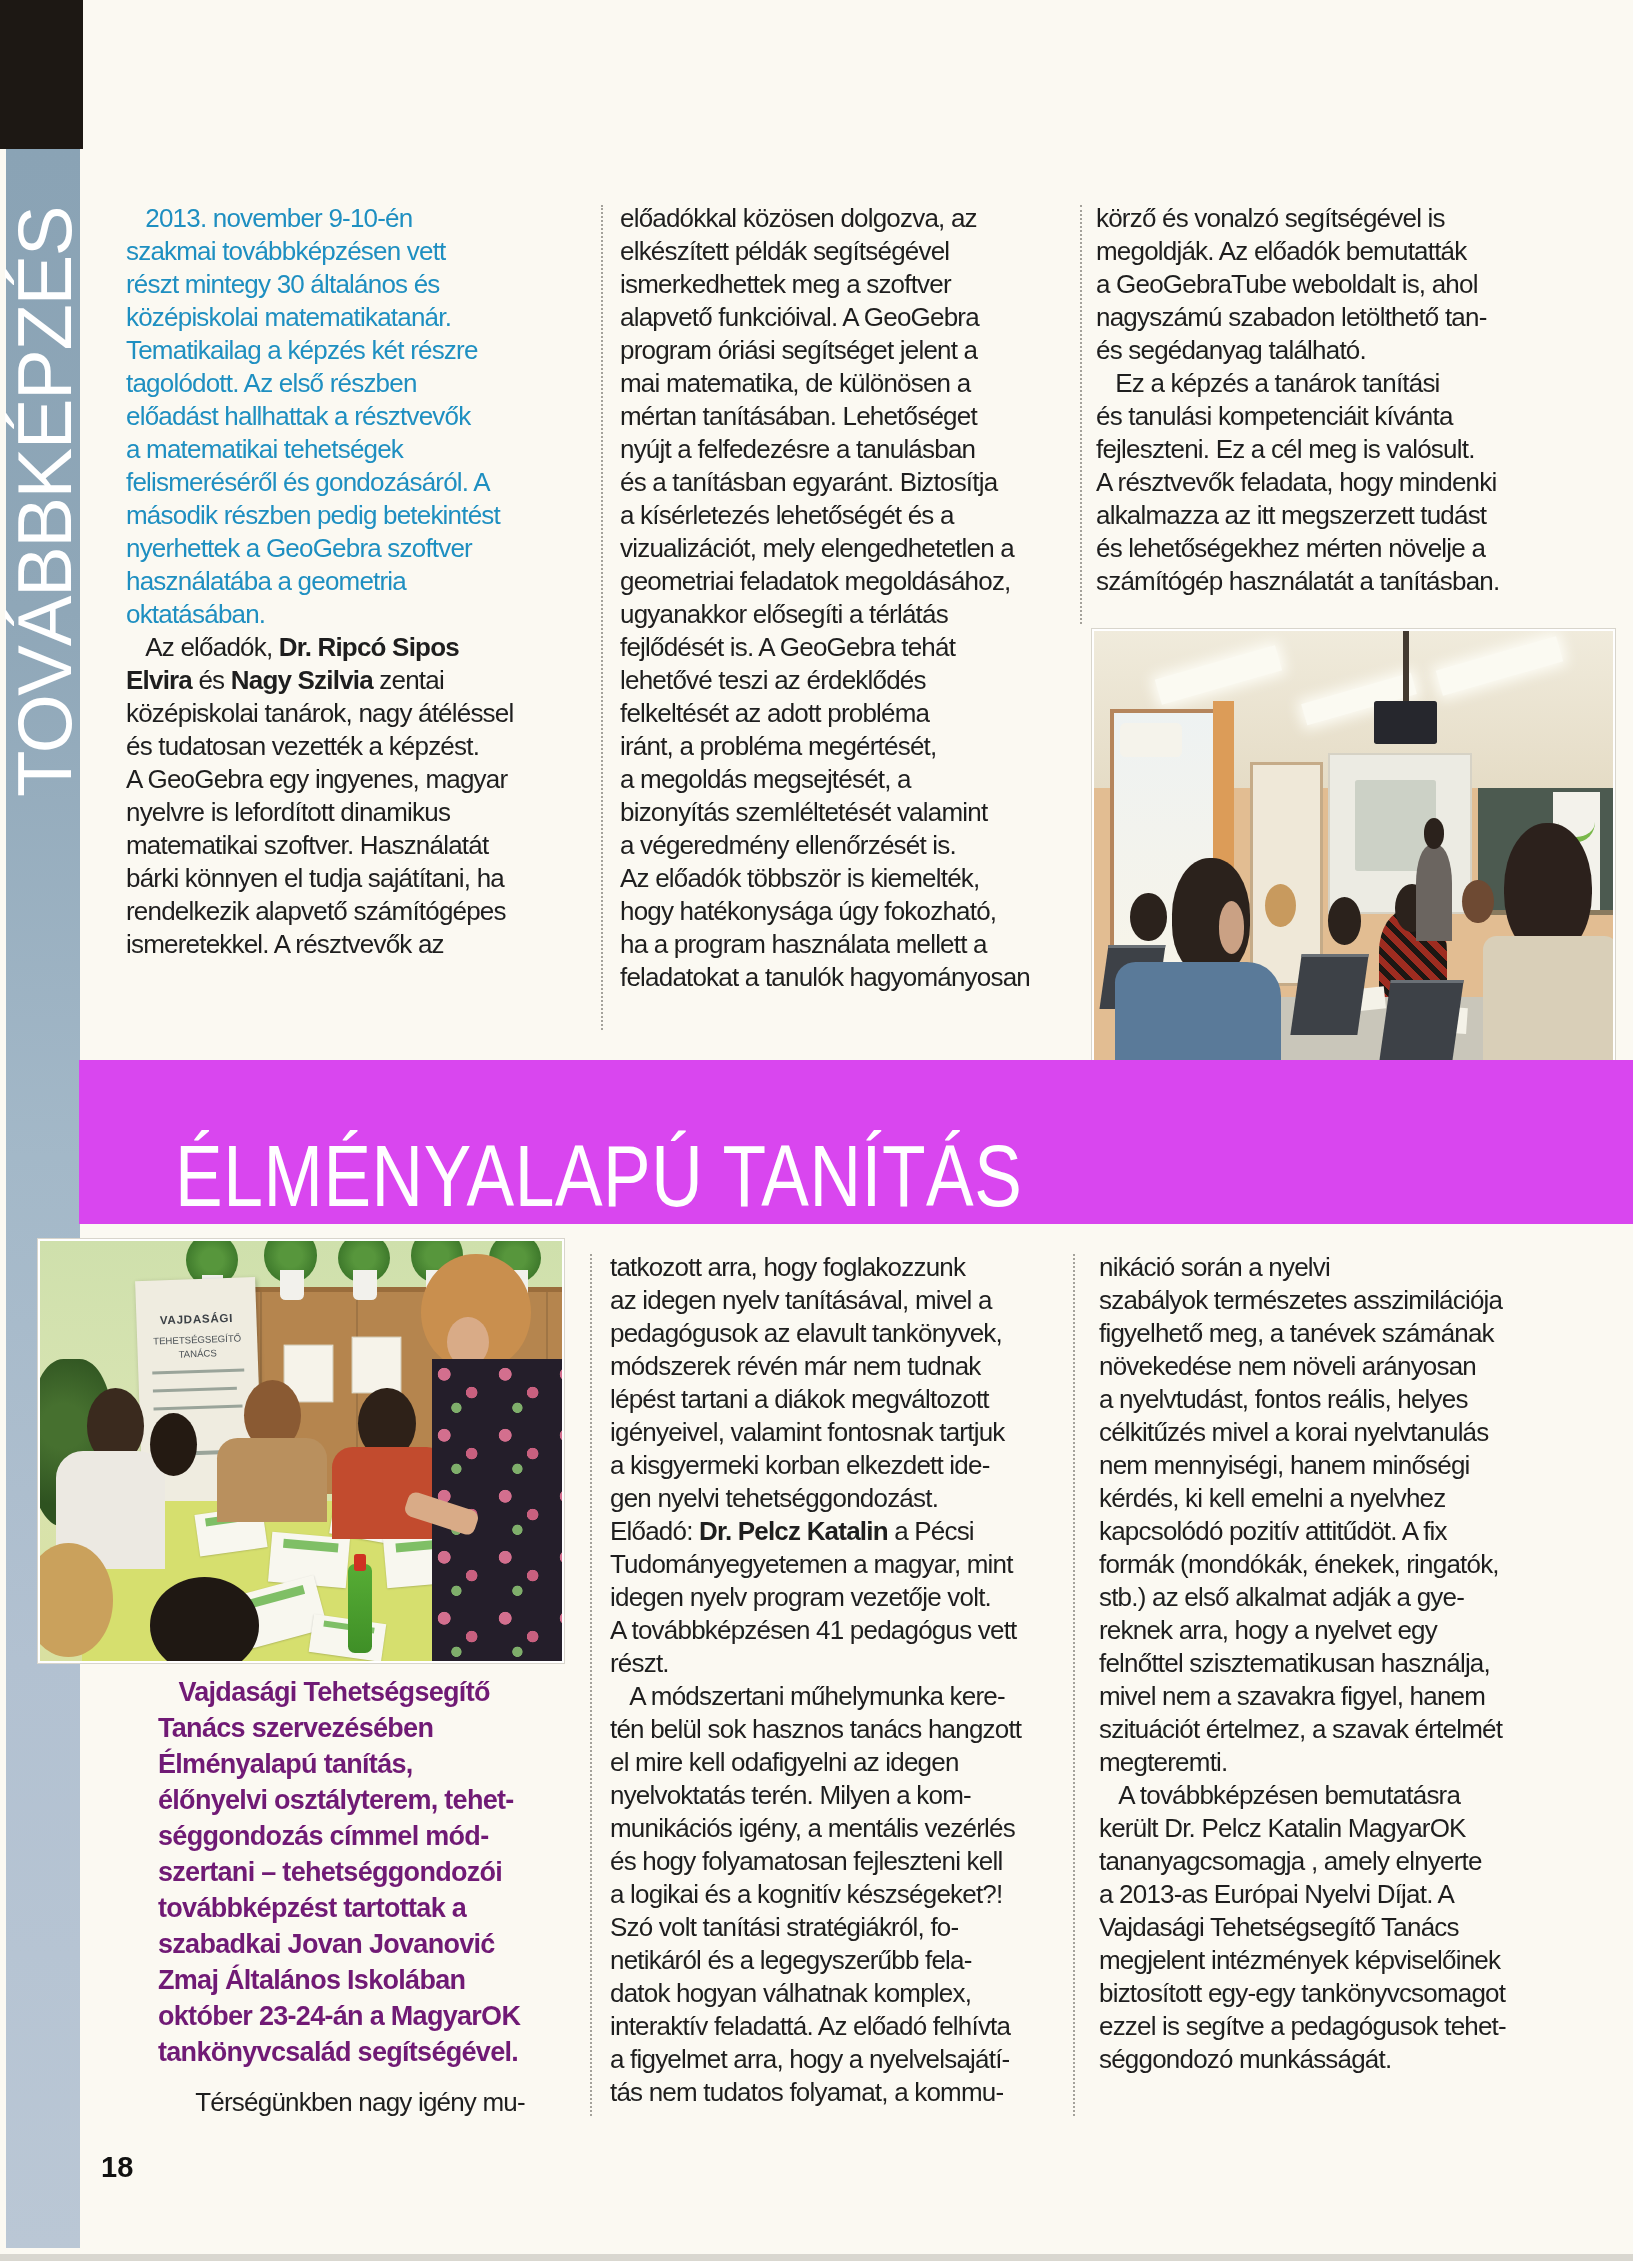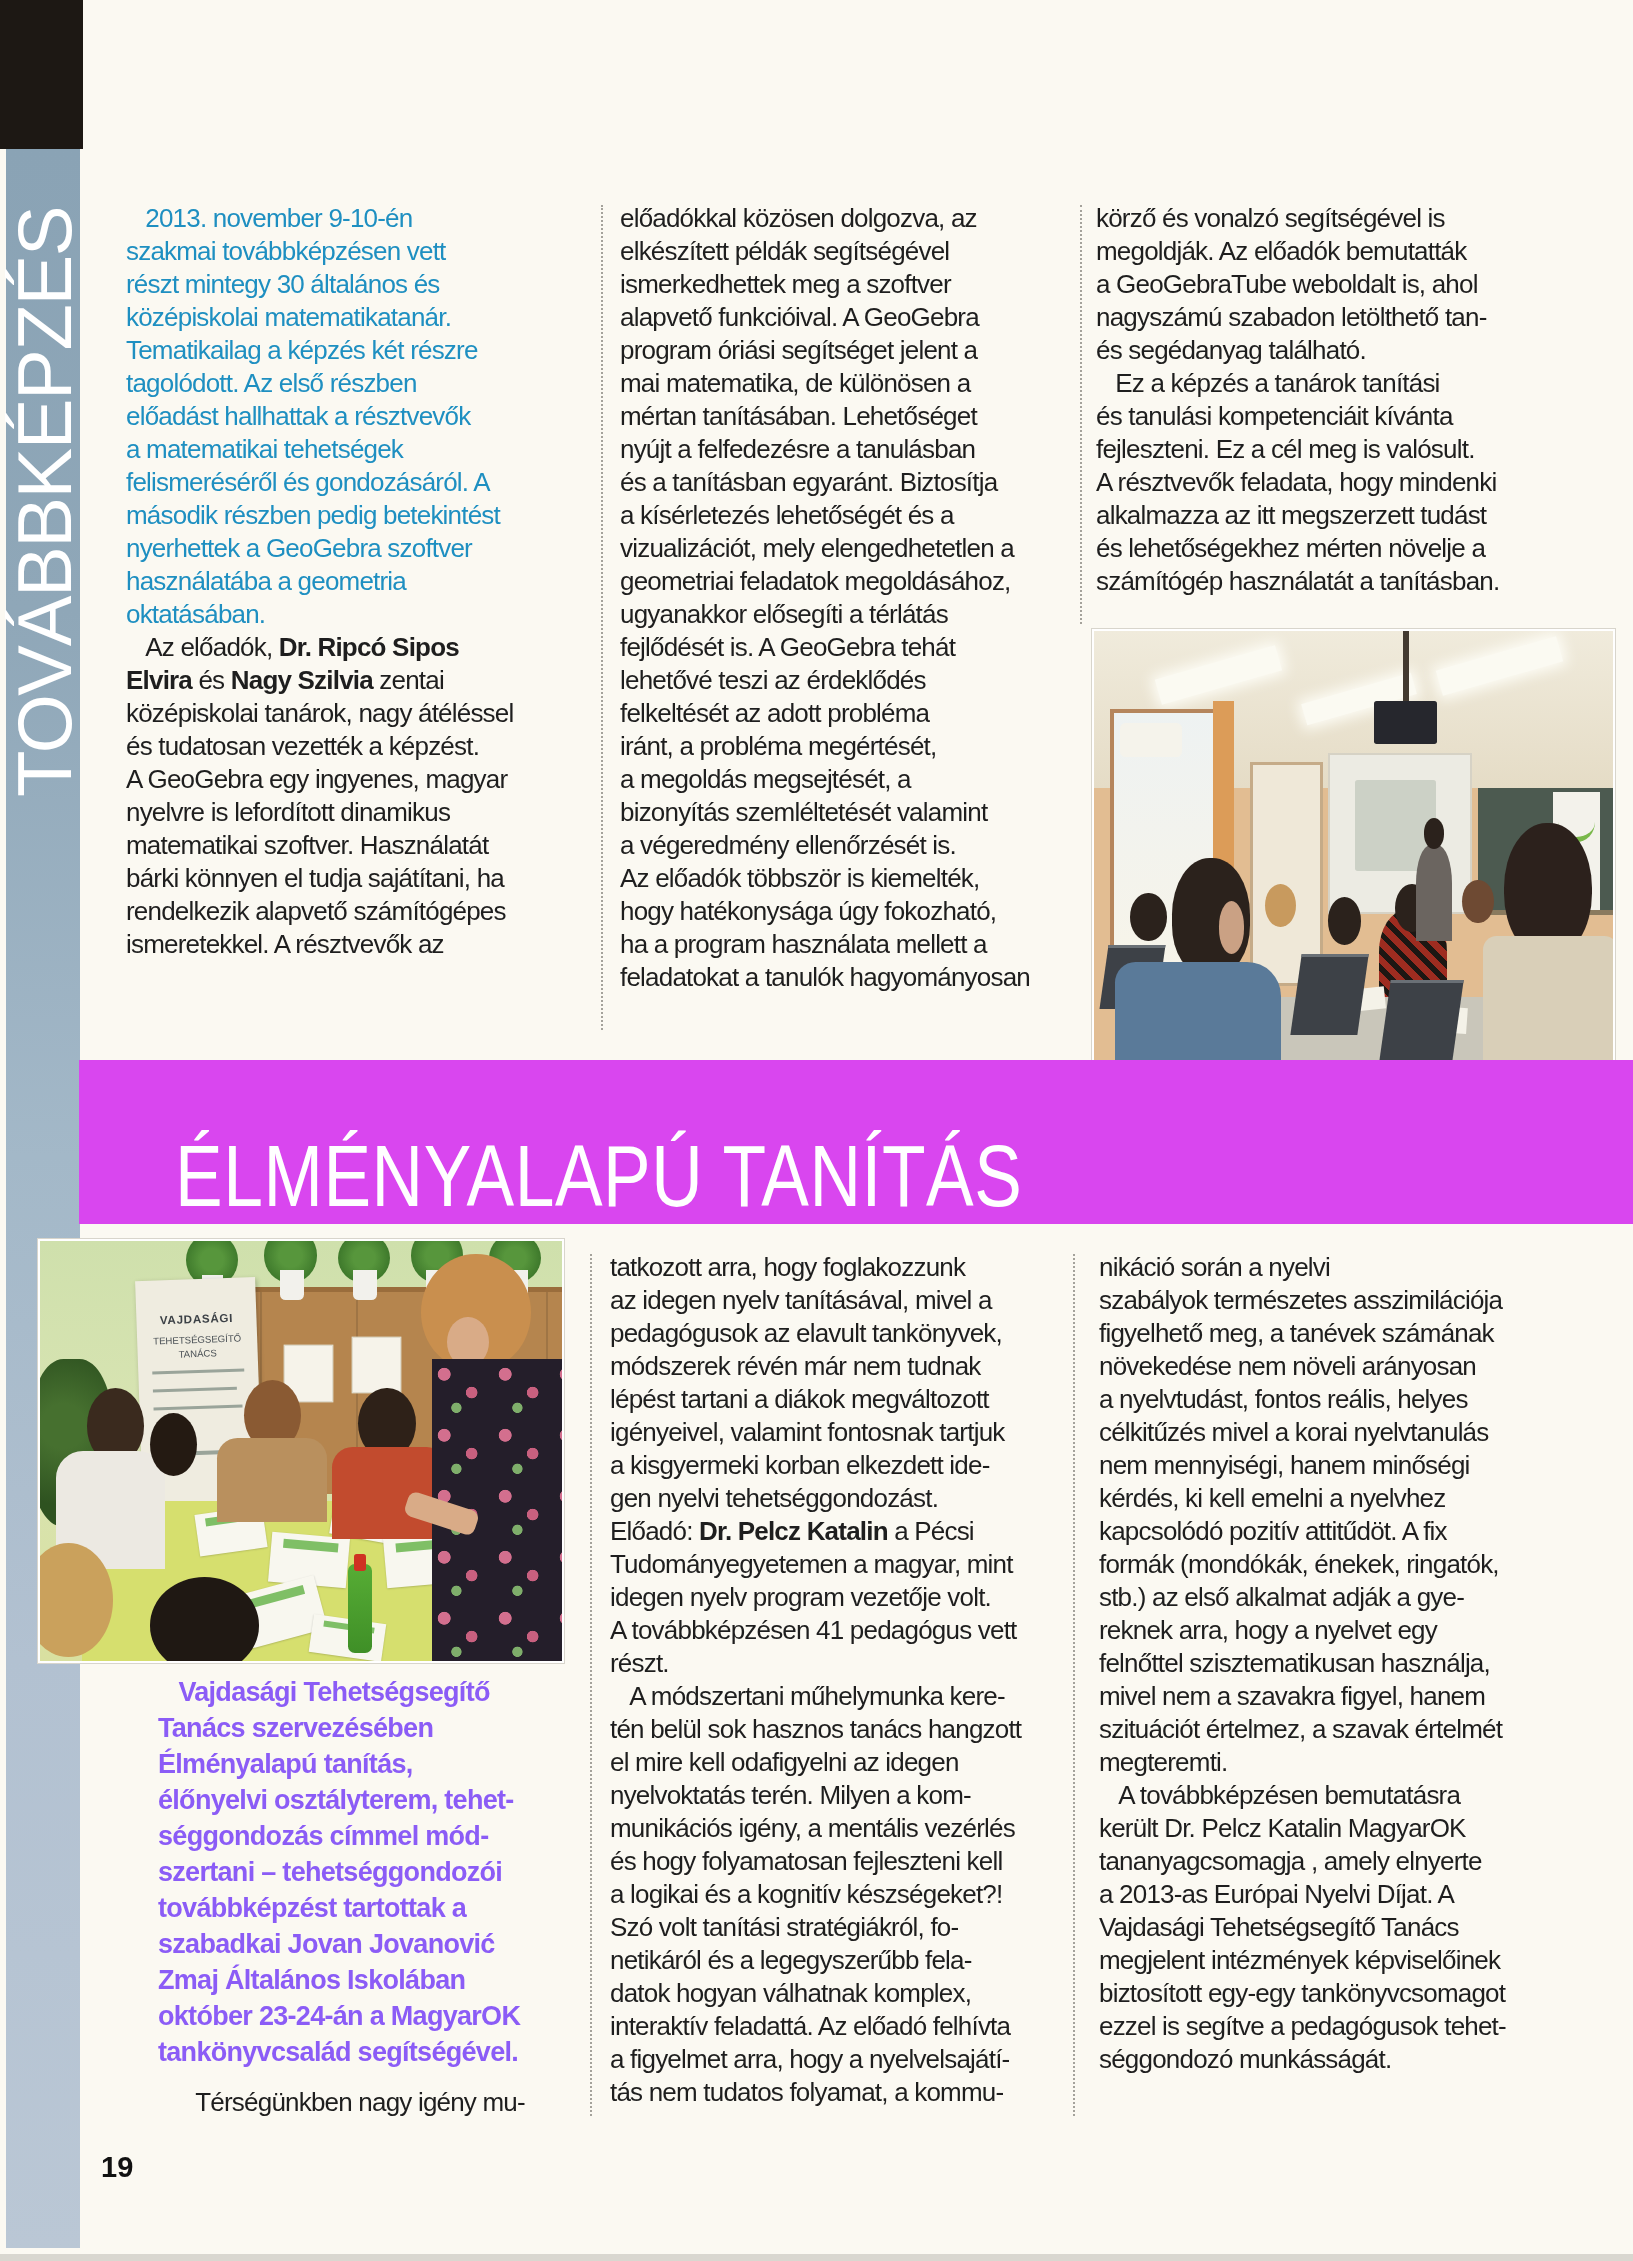--- a/index.html
+++ b/index.html
@@ -16,21 +16,21 @@
   .band1{position:absolute;left:83px;top:0;width:1551px;height:158px;background:#85d48b;}
   .band1 .band-title{position:absolute;left:42px;bottom:2.7px;color:#fff;font-size:74px;line-height:74px;
           white-space:nowrap;transform:scaleX(0.75);transform-origin:left bottom;letter-spacing:0.7px;}
   .band2{position:absolute;left:79px;top:1060px;width:1555px;height:164px;background:#d946ef;}
   .band2 .band-title{position:absolute;left:96px;bottom:5.5px;color:#fff;font-size:87px;line-height:87px;
           white-space:nowrap;transform:scaleX(0.82);transform-origin:left bottom;letter-spacing:0.7px;}
   
   .coltext{position:absolute;font-size:26px;line-height:33px;letter-spacing:-0.8px;white-space:nowrap;color:#1e1e1e;}
   .coltext .b{font-weight:700;}
   .coltext .teal{color:#1e8fc1;}
-  .highlight{position:absolute;font-size:27px;line-height:36px;font-weight:700;color:#8b5cf6;
+  .highlight{position:absolute;font-size:27px;line-height:36px;font-weight:700;color:#701a75;
              letter-spacing:-0.7px;white-space:nowrap;}
   .tailline{position:absolute;font-size:26px;line-height:33px;letter-spacing:-0.8px;white-space:nowrap;color:#1e1e1e;}
   .divider{position:absolute;width:0;border-left:2px dotted #8f8d86;opacity:.8;}
   .pagenum{position:absolute;left:101px;top:2151px;font-size:29px;font-weight:700;color:#111;}
   .scan-edge{position:absolute;left:0;bottom:0;width:100%;height:6.8px;background:#d9d7d0;}
   
   .photo{position:absolute;overflow:hidden;border:2px solid #fff;outline:0.7px solid #d8d5cc;}
   .photo div{position:absolute;}
   .p1{background:#e2bd92;}
   .p1 .ceiling{left:0;top:0;width:100%;height:36%;background:linear-gradient(#f0ebdc,#e5dcc6);}
@@ -190,16 +190,16 @@
     <div class="head" style="left:21%;top:80%;width:21%;height:23%;background:#1f1813;"></div>
   </div>
 
   <div class="highlight" style="left:158px;top:1674px;width:437px;"><span>&nbsp;&nbsp;&nbsp;Vajdasági Tehetségsegítő</span><br><span>Tanács szervezésében</span><br><span>Élményalapú tanítás,</span><br><span>élőnyelvi osztályterem, tehet-</span><br><span>séggondozás címmel mód-</span><br><span>szertani – tehetséggondozói</span><br><span>továbbképzést tartottak a</span><br><span>szabadkai Jovan Jovanović</span><br><span>Zmaj Általános Iskolában</span><br><span>október 23-24-án a MagyarOK</span><br><span>tankönyvcsalád segítségével.</span></div>
   <div class="tailline" style="left:176px;top:2086px;"><span>&nbsp;&nbsp;&nbsp;Térségünkben nagy igény mu-</span></div>
   <div class="divider" style="left:590px;top:1254px;height:862px;"></div>
   <div class="coltext" style="left:610px;top:1251px;width:451px;"><span>tatkozott arra, hogy foglakozzunk</span><br><span>az idegen nyelv tanításával, mivel a</span><br><span>pedagógusok az elavult tankönyvek,</span><br><span>módszerek révén már nem tudnak</span><br><span>lépést tartani a diákok megváltozott</span><br><span>igényeivel, valamint fontosnak tartjuk</span><br><span>a kisgyermeki korban elkezdett ide-</span><br><span>gen nyelvi tehetséggondozást.</span><br><span>Előadó: </span><span class="b">Dr. Pelcz Katalin</span><span> a Pécsi</span><br><span>Tudományegyetemen a magyar, mint</span><br><span>idegen nyelv program vezetője volt.</span><br><span>A továbbképzésen 41 pedagógus vett</span><br><span>részt.</span><br><span>&nbsp;&nbsp;&nbsp;A módszertani műhelymunka kere-</span><br><span>tén belül sok hasznos tanács hangzott</span><br><span>el mire kell odafigyelni az idegen</span><br><span>nyelvoktatás terén. Milyen a kom-</span><br><span>munikációs igény, a mentális vezérlés</span><br><span>és hogy folyamatosan fejleszteni kell</span><br><span>a logikai és a kognitív készségeket?!</span><br><span>Szó volt tanítási stratégiákról, fo-</span><br><span>netikáról és a legegyszerűbb fela-</span><br><span>datok hogyan válhatnak komplex,</span><br><span>interaktív feladattá. Az előadó felhívta</span><br><span>a figyelmet arra, hogy a nyelvelsajátí-</span><br><span>tás  nem tudatos folyamat, a kommu-</span></div>
   <div class="divider" style="left:1073px;top:1254px;height:862px;"></div>
   <div class="coltext" style="left:1099px;top:1251px;width:478px;"><span>nikáció során a nyelvi</span><br><span>szabályok természetes asszimilációja</span><br><span>figyelhető meg, a tanévek számának</span><br><span>növekedése nem növeli arányosan</span><br><span>a nyelvtudást, fontos reális, helyes</span><br><span>célkitűzés mivel a korai nyelvtanulás</span><br><span>nem mennyiségi, hanem minőségi</span><br><span>kérdés, ki kell emelni a nyelvhez</span><br><span>kapcsolódó pozitív attitűdöt. A fix</span><br><span>formák (mondókák, énekek, ringatók,</span><br><span>stb.) az első alkalmat adják a gye-</span><br><span>reknek arra, hogy a nyelvet egy</span><br><span>felnőttel szisztematikusan használja,</span><br><span>mivel nem a szavakra figyel, hanem</span><br><span>szituációt értelmez, a szavak értelmét</span><br><span>megteremti.</span><br><span>&nbsp;&nbsp;&nbsp;A továbbképzésen bemutatásra</span><br><span>került  Dr. Pelcz Katalin MagyarOK</span><br><span>tananyagcsomagja , amely elnyerte</span><br><span>a 2013-as Európai Nyelvi Díjat. A</span><br><span>Vajdasági Tehetségsegítő Tanács</span><br><span>megjelent intézmények  képviselőinek</span><br><span>biztosított egy-egy tankönyvcsomagot</span><br><span>ezzel is segítve a pedagógusok tehet-</span><br><span>séggondozó munkásságát.</span></div>
 
-  <div class="pagenum">19</div>
+  <div class="pagenum">18</div>
   <div class="scan-edge"></div>
 </div>
 
 
 </body></html>

